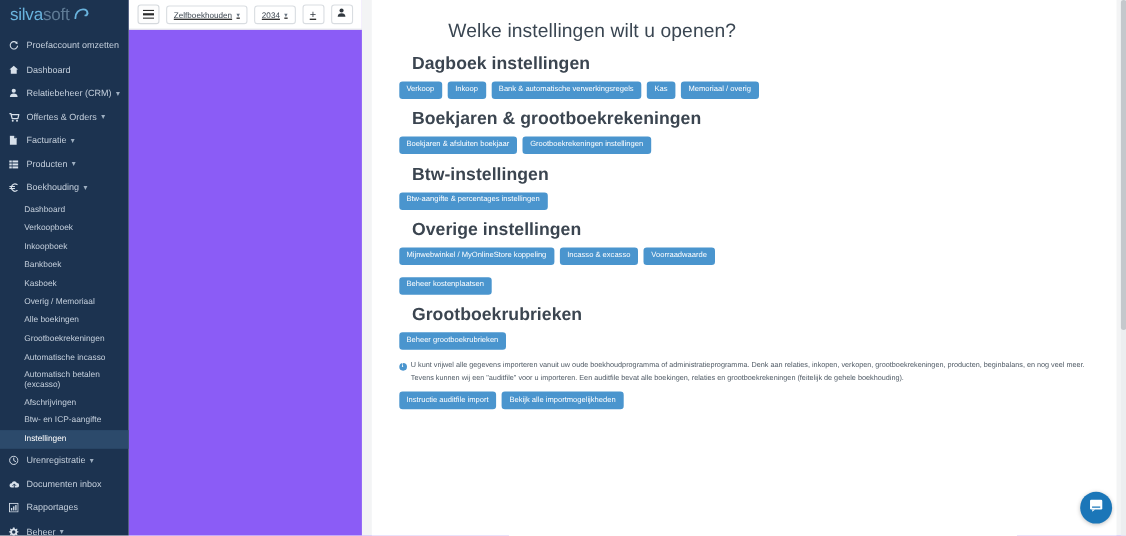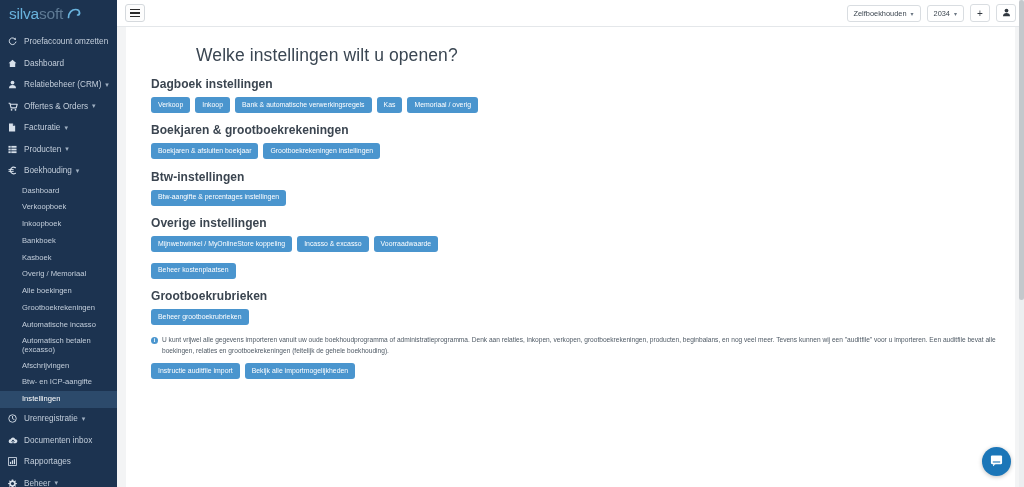--- a/index.html
+++ b/index.html
@@ -70,21 +70,21 @@
     padding-top: 2px;
     white-space: normal;
     padding-right: 6px;
   }
   .sub-item.active {
     background: #2c4a6b;
     color: #ffffff;
   }
 
   
-  .right { flex: 1; height: 487px; display: flex; flex-direction: column; background: #8b5cf6; }
+  .right { flex: 1; height: 487px; display: flex; flex-direction: row; background: #8b5cf6; text-decoration: underline; }
 
   .topbar {
     height: 27px; min-height: 27px;
     background: #ffffff;
     border-bottom: 1px solid #e4e7ea;
     display: flex; align-items: center;
     padding: 0 8px 0 8px;
   }
   .hamburger {
     width: 20px; height: 18px;
@@ -139,24 +139,24 @@
 
   h1.page-title {
     font-size: 17.5px;
     font-weight: normal;
     color: #3a4652;
     margin-bottom: 11px;
     letter-spacing: 0.1px;
     margin-left: 45px;
   }
   h2.section-title {
-    font-size: 12px;
+    font-size: 16px;
     font-weight: bold;
     color: #3b4550;
-    margin: 0 0 6px 0;
+    margin: 0 0 6px 12px;
     letter-spacing: 0.05px;
   }
   .section { margin-bottom: 10.5px; }
   .btn-row { display: flex; flex-wrap: wrap; gap: 5px; }
   .btn {
     background: #4a95ce;
     color: #ffffff;
     border: none;
     border-radius: 3px;
     font-size: 6.9px;

